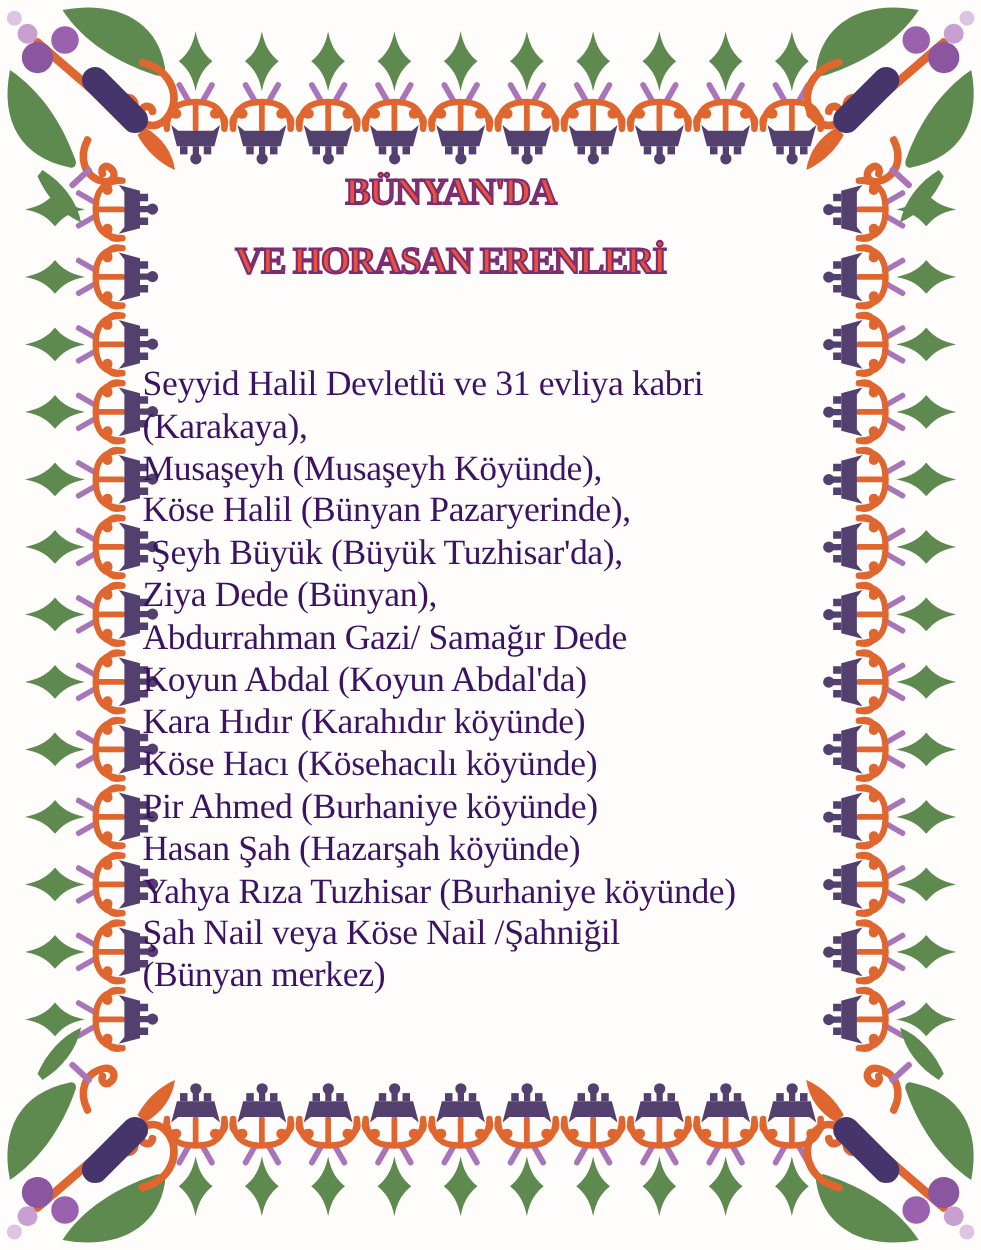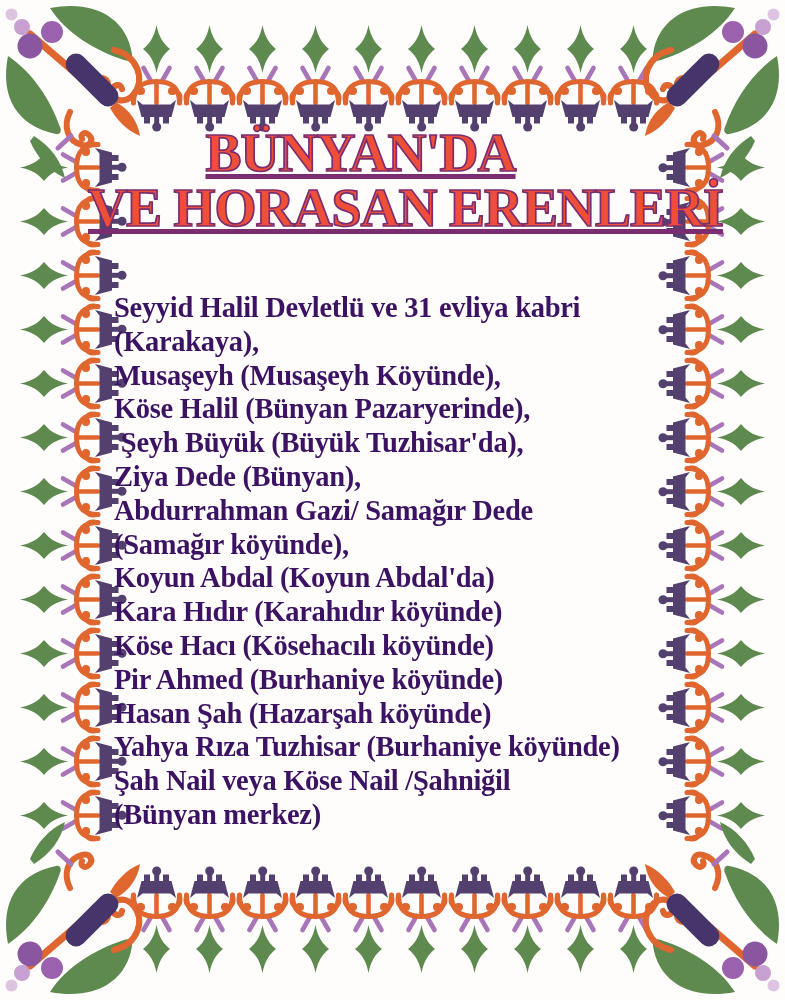--- a/index.html
+++ b/index.html
@@ -3,28 +3,28 @@
 <meta charset="utf-8">
 <style>
   html,body{margin:0;padding:0;background:#ffffff;}
   .page{
     position:relative;width:785px;height:1000px;background:#fffdfb;
     overflow:hidden;font-family:"Liberation Serif", serif;
   }
   .border-svg{position:absolute;left:0;top:0;}
   .title{
     position:absolute;left:88px;top:126px;width:545px;
-    text-align:center;font-weight:bold;font-size:54px;line-height:55px;
-    letter-spacing:-1px;color:#ee4f38;text-decoration:underline;
+    text-align:center;font-weight:bold;font-size:30px;line-height:55px;
+    letter-spacing:-1px;color:#ee4f38;
     -webkit-text-stroke:1.7px #7b2d72;
   }
   .title-line{white-space:pre;}
   .body-text{
     position:absolute;left:114px;top:291px;width:560px;
-    font-weight:bold;font-size:28.5px;line-height:33.8px;
+    font-weight:normal;font-size:28.5px;line-height:33.8px;
     letter-spacing:-0.3px;color:#3c1263;
   }
   .body-line{white-space:pre;}
 </style>
 </head>
 <body>
 
 <div class="page">
 
   <svg class="border-svg" width="785" height="1000" viewBox="0 0 785 1000">
@@ -133,21 +133,20 @@
   </div>
 
   <div class="body-text">
       <div class="body-line">Seyyid Halil Devletlü ve 31 evliya kabri</div>
       <div class="body-line">(Karakaya),</div>
       <div class="body-line">Musaşeyh (Musaşeyh Köyünde),</div>
       <div class="body-line">Köse Halil (Bünyan Pazaryerinde),</div>
       <div class="body-line"> Şeyh Büyük (Büyük Tuzhisar'da),</div>
       <div class="body-line">Ziya Dede (Bünyan),</div>
       <div class="body-line">Abdurrahman Gazi/ Samağır Dede</div>
-      <div class="body-line">(Samağır köyünde),</div>
       <div class="body-line">Koyun Abdal (Koyun Abdal'da)</div>
       <div class="body-line">Kara Hıdır (Karahıdır köyünde)</div>
       <div class="body-line">Köse Hacı (Kösehacılı köyünde)</div>
       <div class="body-line">Pir Ahmed (Burhaniye köyünde)</div>
       <div class="body-line">Hasan Şah (Hazarşah köyünde)</div>
       <div class="body-line">Yahya Rıza Tuzhisar (Burhaniye köyünde)</div>
       <div class="body-line">Şah Nail veya Köse Nail /Şahniğil</div>
       <div class="body-line">(Bünyan merkez)</div>
     </div>
 

